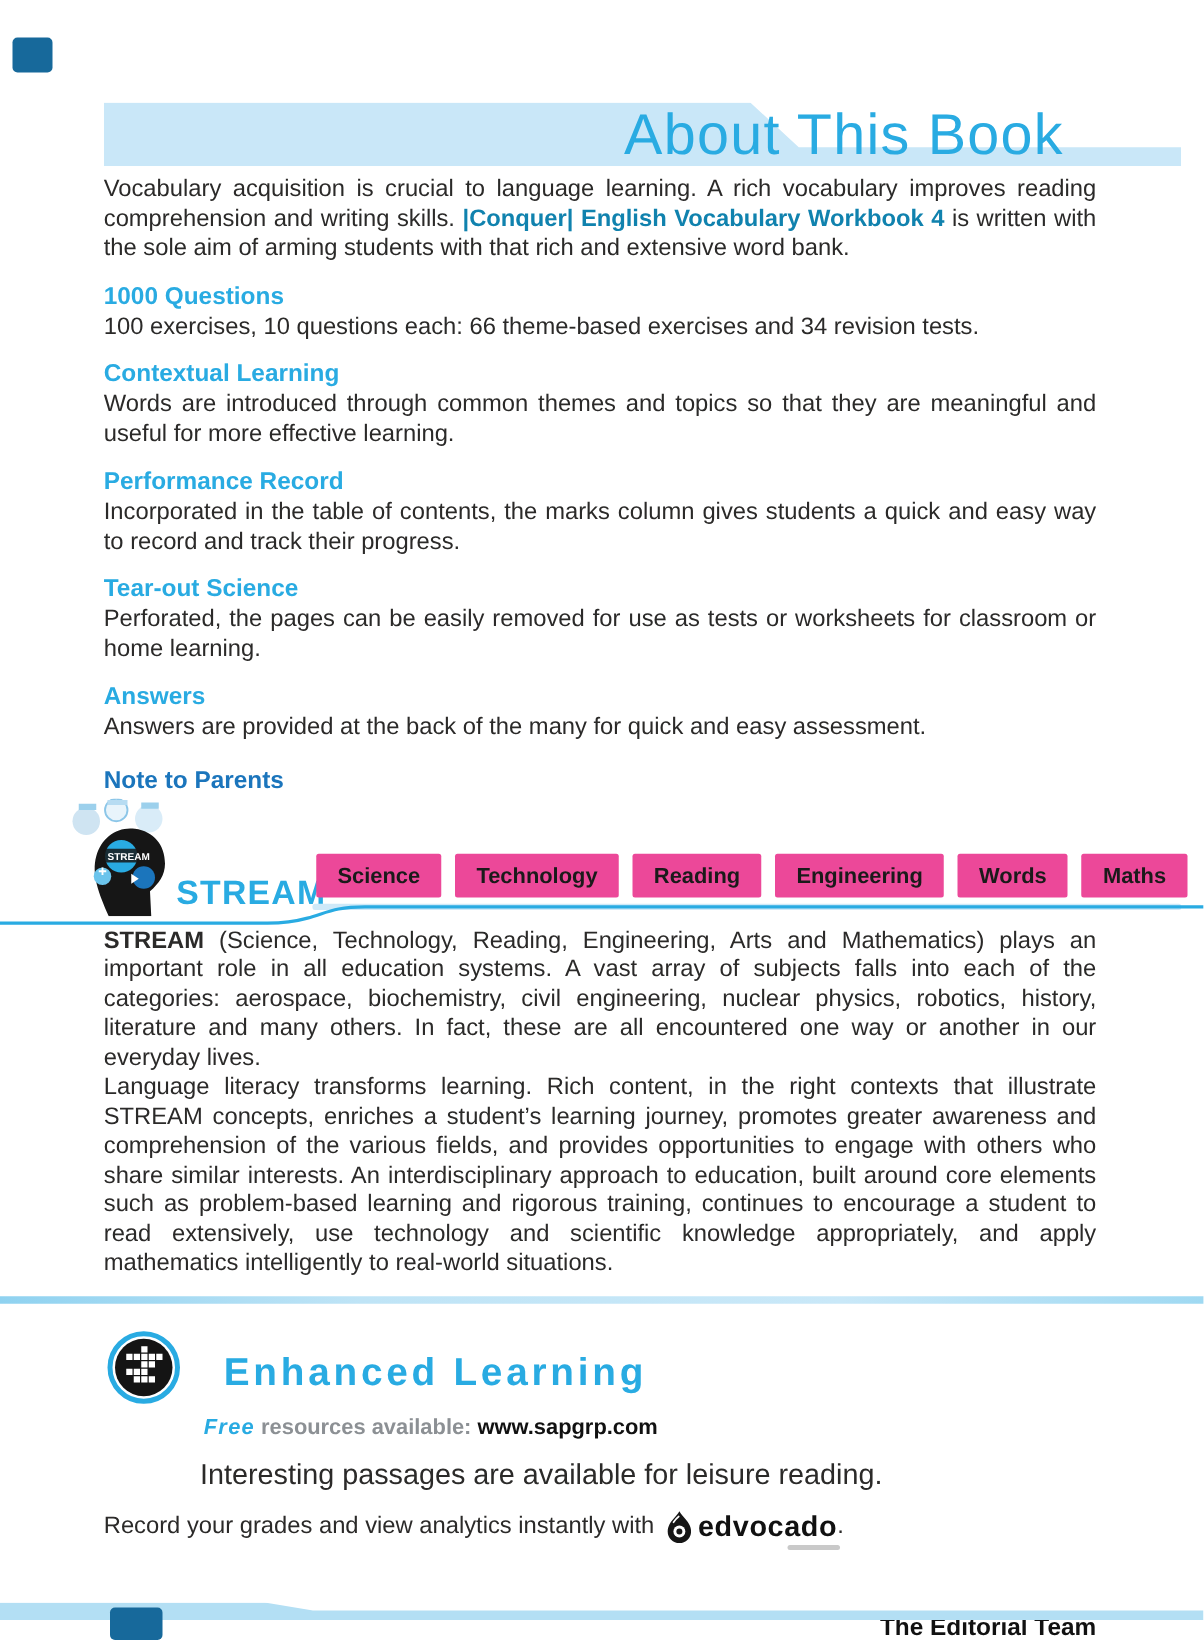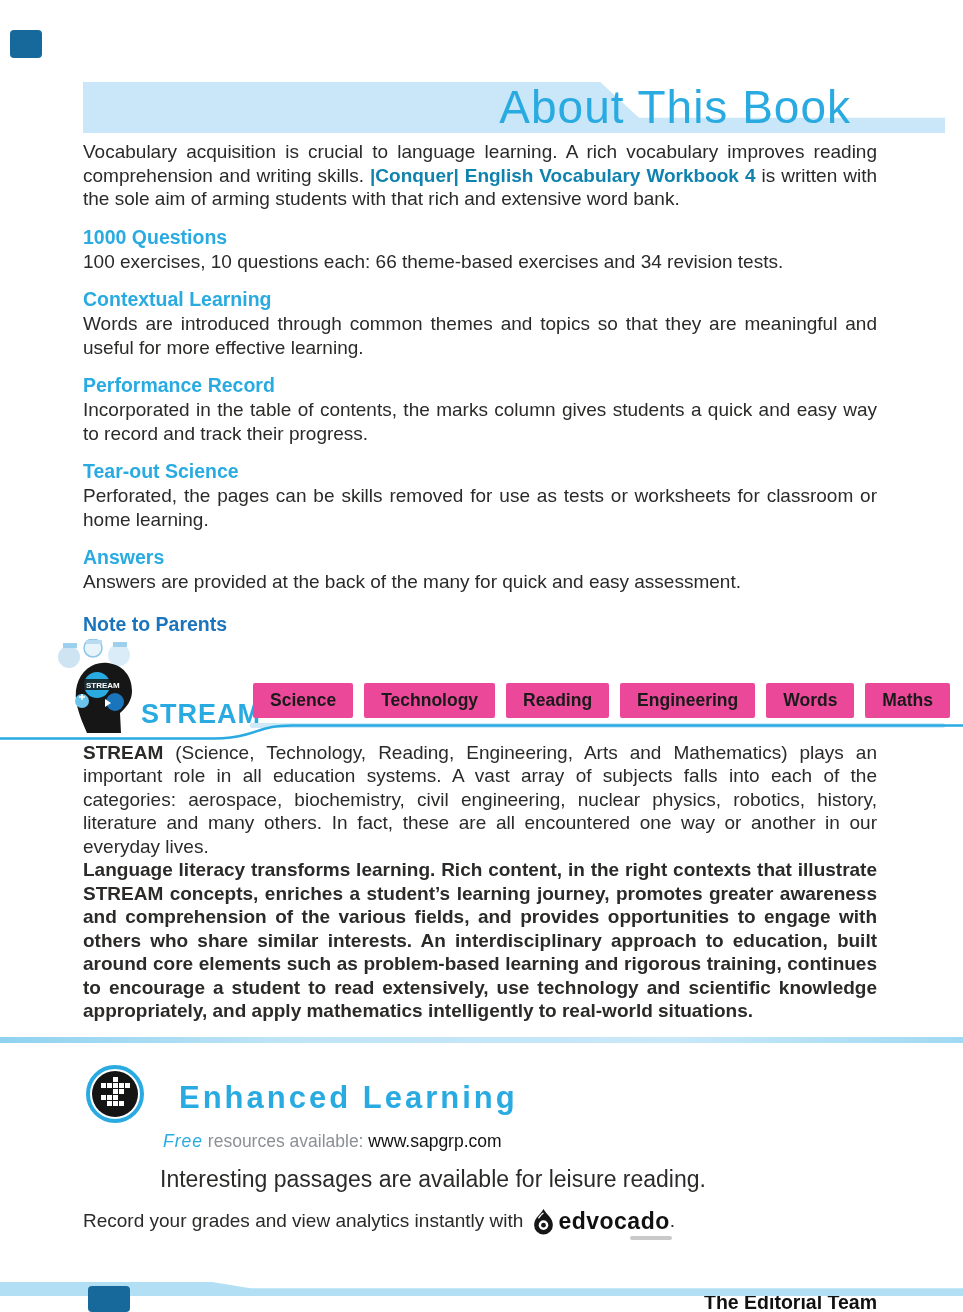--- a/index.html
+++ b/index.html
@@ -29,32 +29,32 @@
   
   .stream-band{position:relative;height:104px;margin:2px -86px 0 -83px;}
   .stream-graphic{position:absolute;left:55px;top:2px;width:90px;height:94px;}
   .stream-word{position:absolute;left:141px;top:62px;font-size:27px;font-weight:bold;color:#29abe2;letter-spacing:1px;}
   .tabs{position:absolute;left:253px;top:46px;display:flex;gap:11px;}
   .tab{background:#ec4899;border-radius:2px;padding:7px 17px;font-size:17.5px;font-weight:bold;color:#1a1a1a;white-space:nowrap;}
   .tabs-underline{position:absolute;left:250px;right:18px;top:86px;height:5px;background:#cfe9f8;border-radius:2px;}
   .swoosh{position:absolute;left:0;top:0;width:100%;height:104px;pointer-events:none;}
 
   .stream-par{margin-top:6px;}
-  .stream-par2{margin-top:9px;font-weight:bold;}
+  .stream-par2{margin-top:9px;}
   .bold-lead{font-weight:bold;}
 
   
   .divider{height:6px;margin:14px -86px 0 -83px;background:linear-gradient(90deg,#8fd2f0,#bfe4f6 30%,#c9e8f8 70%,#9fd9f2);}
 
   
   .enhanced{display:flex;align-items:flex-start;margin-top:21px;}
   .enh-logo{flex:0 0 auto;margin-left:2px;}
   .enh-text{margin-left:18px;padding-top:1px;}
   .enh-title{margin:16px;font-size:31px;line-height:34px;font-weight:bold;color:#29abe2;letter-spacing:3px;}
-  .free-line{margin-top:3px;font-size:17.5px;font-weight:normal;}
+  .free-line{margin-top:3px;font-size:17.5px;font-weight:bold;}
   .free-word{color:#29abe2;font-style:italic;letter-spacing:1px;}
   .res-label{color:#8c9094;}
   .url{color:#111111;}
   .passage-line{margin:14px 0 0 77px;font-size:23px;color:#2b2a29;}
   .record-line{margin-top:15px;font-size:19px;color:#2b2a29;display:flex;align-items:center;flex-wrap:nowrap;}
   .edvocado{display:inline-flex;align-items:center;margin-left:9px;position:relative;}
   .edvo-word{font-size:23px;font-weight:bold;color:#111111;letter-spacing:0.5px;margin-left:3px;}
   .edvo-tagline{position:absolute;right:-2px;bottom:-5px;width:42px;height:4px;background:#c9c9c9;border-radius:2px;}
   .record-period{font-size:19px;}
 
@@ -77,21 +77,21 @@
     <h2 class="sec">1000 Questions</h2>
     <p class="body">100 exercises, 10 questions each: 66 theme-based exercises and 34 revision tests.</p>
 
     <h2 class="sec">Contextual Learning</h2>
     <p class="body">Words are introduced through common themes and topics so that they are meaningful and useful for more effective learning.</p>
 
     <h2 class="sec">Performance Record</h2>
     <p class="body">Incorporated in the table of contents, the marks column gives students a quick and easy way to record and track their progress.</p>
 
     <h2 class="sec">Tear-out Science</h2>
-    <p class="body">Perforated, the pages can be skills removed for use as tests or worksheets for classroom or home learning.</p>
+    <p class="body">Perforated, the pages can be easily removed for use as tests or worksheets for classroom or home learning.</p>
 
     <h2 class="sec">Answers</h2>
     <p class="body">Answers are provided at the back of the many for quick and easy assessment.</p>
 
     <h2 class="sec parents">Note to Parents</h2>
 
     <div class="stream-band">
       <svg class="stream-graphic" viewBox="0 0 90 94" xmlns="http://www.w3.org/2000/svg">
         <circle cx="14" cy="18" r="11" fill="#cfe4f2"></circle>
         <circle cx="38" cy="9" r="9" fill="#e8f4fb" stroke="#8cc6e8" stroke-width="1.5"></circle>

